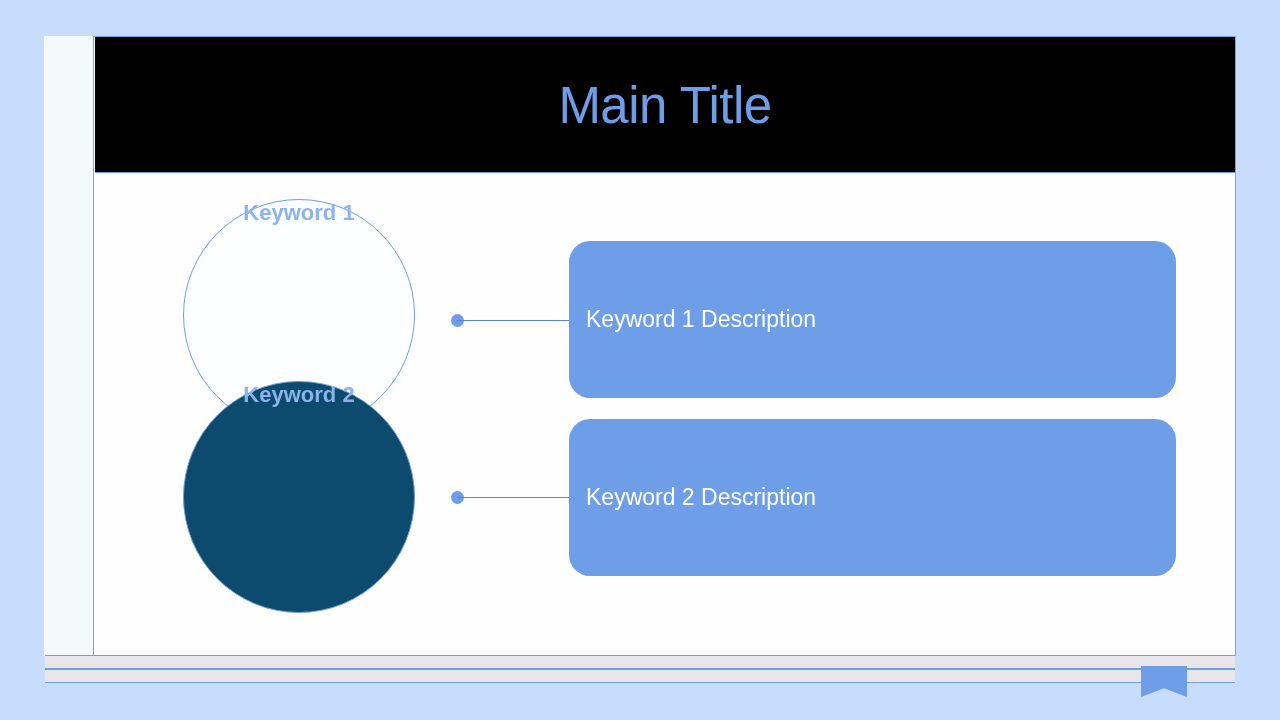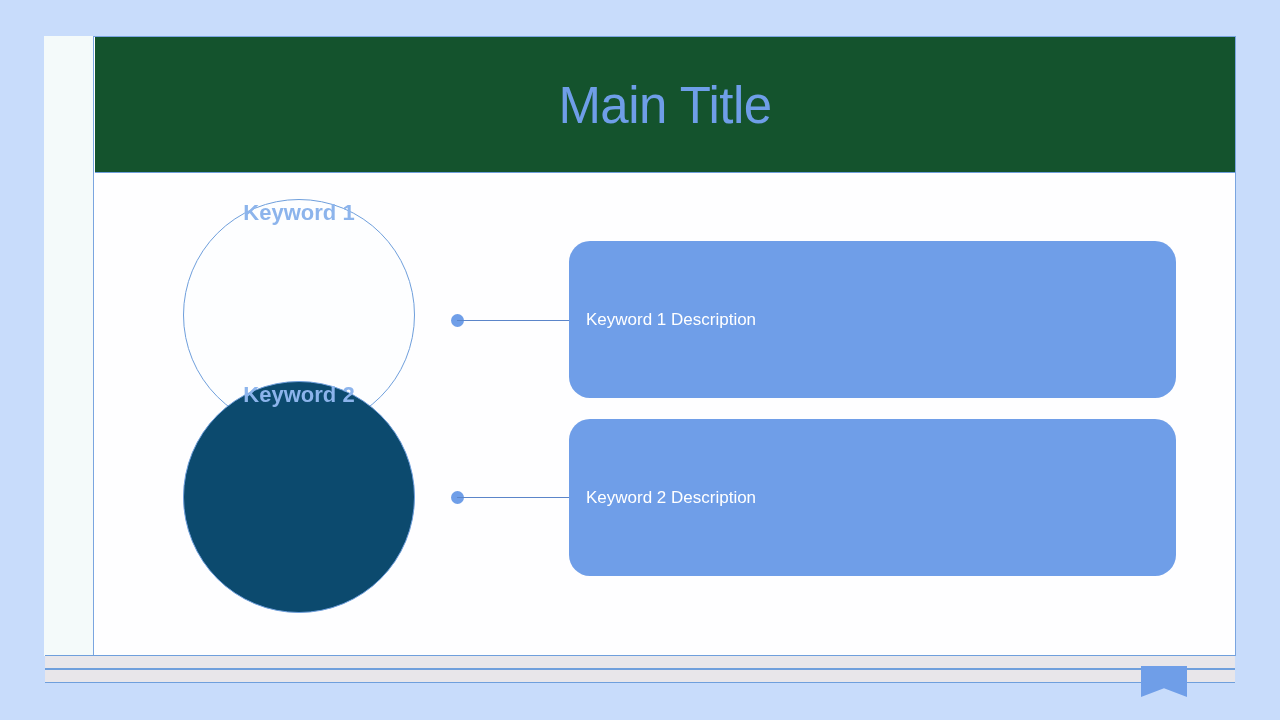--- a/index.html
+++ b/index.html
@@ -45,21 +45,21 @@
     box-sizing: border-box;
   }
 
   
   .header-band {
     position: absolute;
     left: 95px;
     top: 37px;
     width: 1140px;
     height: 136px;
-    background: #14532d;
+    background: #000000;
     border-bottom: 1px solid #6f9fdc;
     box-sizing: border-box;
   }
 
   .main-title {
     position: absolute;
     left: 0;
     top: 0;
     width: 1140px;
     height: 136px;
@@ -145,21 +145,21 @@
     width: 607px;
     height: 157px;
     border-radius: 21px;
     background: #6f9ee8;
     display: flex;
     align-items: center;
     z-index: 2;
   }
   .desc-box .desc-text {
     padding-left: 17px;
-    font-size: 17px;
+    font-size: 23px;
     color: #ffffff;
     white-space: nowrap;
   }
   .desc-box-1 { left: 569px; top: 241px; }
   .desc-box-2 { left: 569px; top: 419px; }
 
   
   .footer-bar {
     position: absolute;
     left: 45px;

